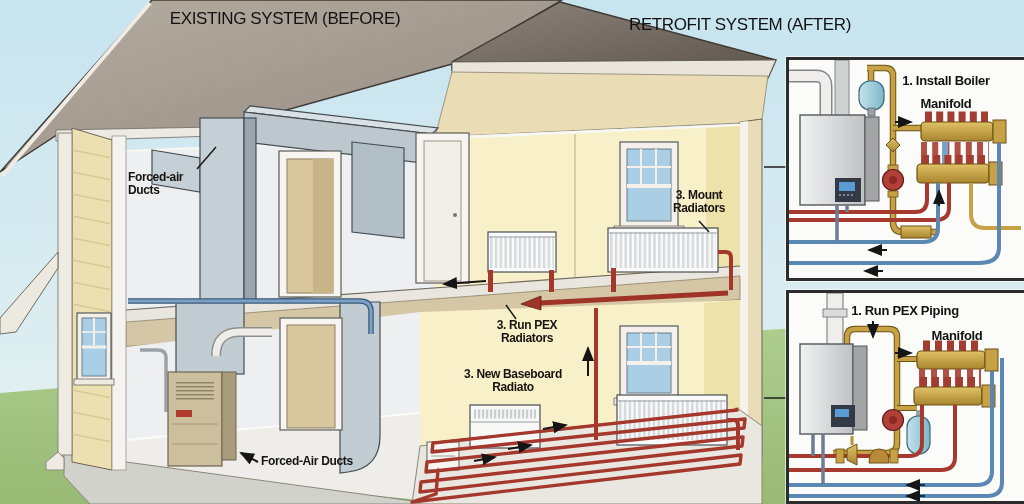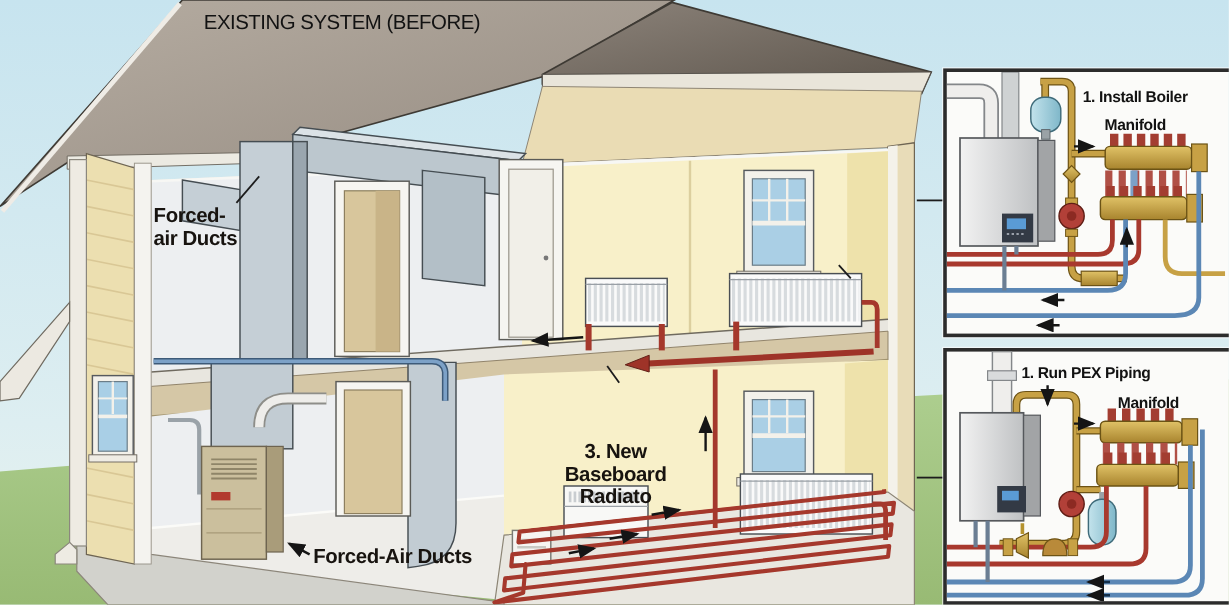--- a/index.html
+++ b/index.html
@@ -1,19 +1,19 @@
 <!DOCTYPE html>
 <html><head>
 <meta charset="utf-8">
 <style>
   html,body{margin:0;padding:0;background:#dfeef2;}
   .canvas{position:relative;width:1024px;height:504px;overflow:hidden;
     font-family:"Liberation Sans",sans-serif;}
   .scene{position:absolute;left:0;top:0;}
-  .label{position:absolute;font-weight:700;color:#17130f;font-size:17px;
+  .label{position:absolute;font-weight:700;color:#17130f;font-size:12px;
     line-height:1.1;letter-spacing:-0.35px;}
   .title{position:absolute;font-weight:400;color:#121212;font-size:17px;
     letter-spacing:-0.4px;text-align:center;white-space:nowrap;}
   .inset{position:absolute;width:280px;box-sizing:border-box;
     border:3px solid #2c2c2c;background:#fbfbf9;box-shadow:0 0 0 1px rgba(255,255,255,.6);}
   .inset-label{position:absolute;font-weight:700;color:#121212;font-size:13px;
     letter-spacing:-0.3px;text-align:center;line-height:1.05;}
   .ctr{text-align:center;}
 </style>
 </head>
@@ -236,22 +236,25 @@
     <line x1="197" y1="169" x2="216" y2="147"></line>
     <line x1="699" y1="221" x2="709" y2="232"></line>
     <line x1="516" y1="319" x2="506" y2="305"></line>
     <line x1="764" y1="167" x2="787" y2="167"></line>
     <line x1="764" y1="398" x2="787" y2="398"></line>
   </g>
   <line x1="258" y1="462" x2="241" y2="453" stroke="#151515" stroke-width="2" marker-end="url(#ah)"></line>
 </svg>
 
 <div class="title" style="left:150px;top:9px;width:270px;">EXISTING SYSTEM (BEFORE)</div>
+<div class="title" style="left:605px;top:15px;width:270px;">RETROFIT SYSTEM (AFTER)</div>
 
 <div class="label" style="left:128px;top:171px;width:78px;">Forced-air Ducts</div>
+<div class="label ctr" style="left:655px;top:189px;width:88px;">3. Mount Radiators</div>
+<div class="label ctr" style="left:483px;top:319px;width:88px;">3. Run PEX Radiators</div>
 <div class="label ctr" style="left:448px;top:368px;width:130px;text-align:center;">3. New Baseboard Radiato</div>
 <div class="label" style="left:261px;top:455px;width:170px;white-space:nowrap;">Forced-Air Ducts</div>
 
 <div class="inset" style="left:786px;top:57px;height:224px;">
   <svg width="232" height="218" viewBox="0 0 232 218">
     <defs>
       <linearGradient id="boilG" x1="0" y1="0" x2="1" y2="0">
         <stop offset="0" stop-color="#f2f2f2"></stop>
             <stop offset="1" stop-color="#bfc1c3"></stop>
       </linearGradient>

